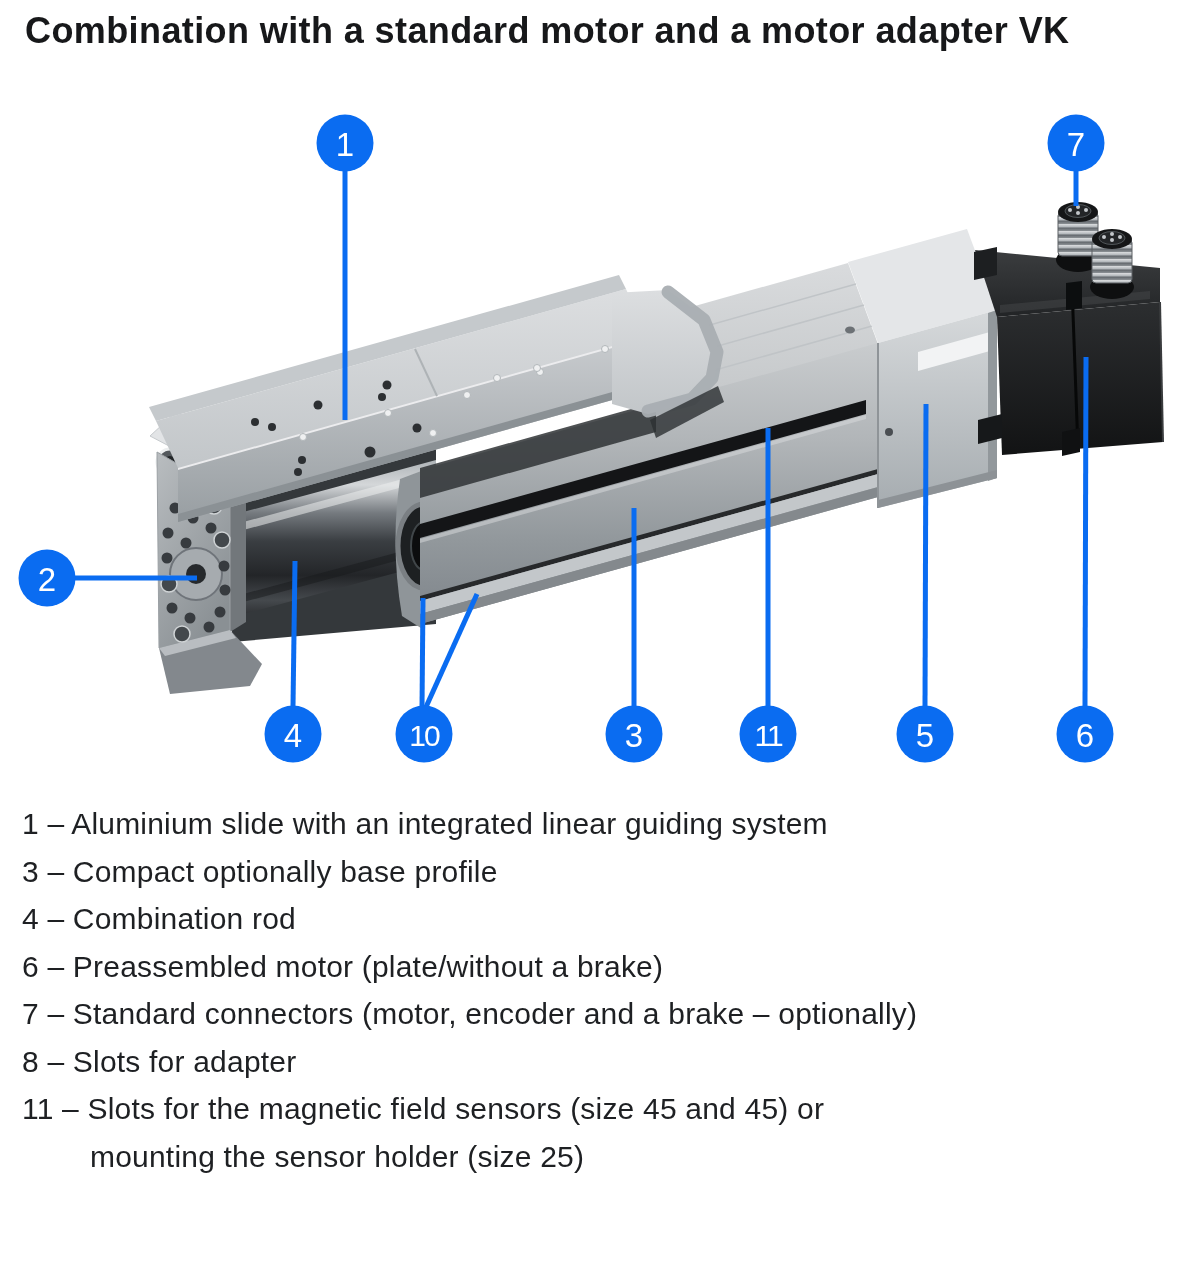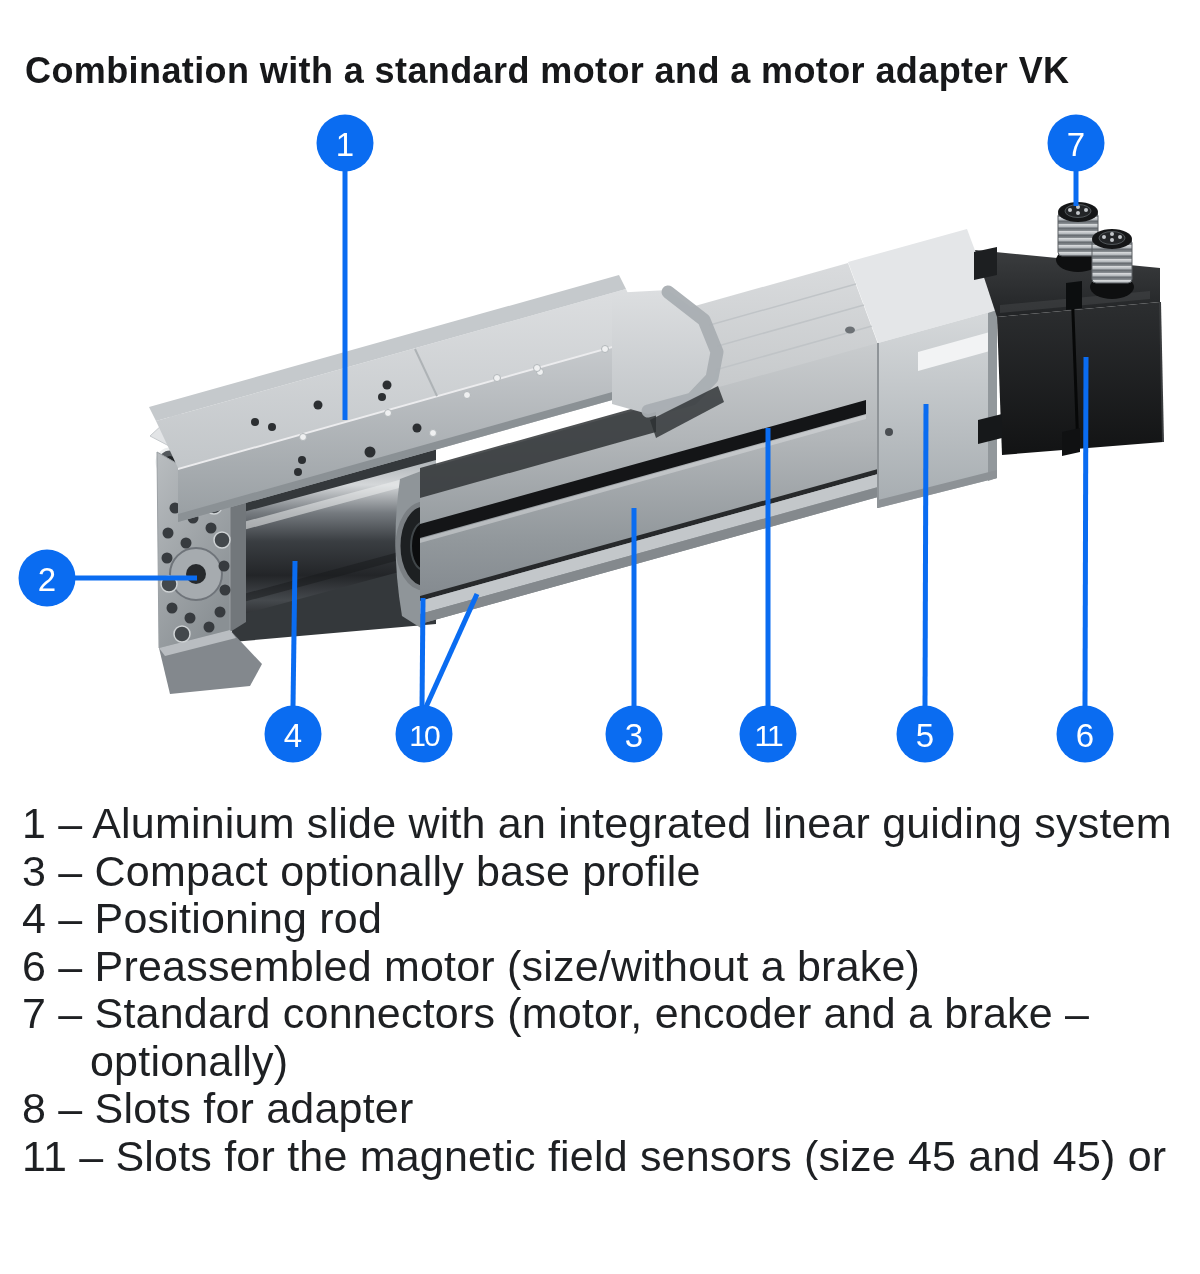--- a/index.html
+++ b/index.html
@@ -3,27 +3,27 @@
 <meta charset="utf-8">
 <style>
   html,body{margin:0;padding:0;background:#ffffff;}
   body{
     width:1200px;height:1274px;position:relative;overflow:hidden;
     font-family:"Liberation Sans","DejaVu Sans",sans-serif;
     -webkit-font-smoothing:antialiased;
   }
   .page-title{
     position:absolute;left:25px;top:10px;width:1160px;
-    font-size:36px;font-weight:700;letter-spacing:.4px;color:#17181a;margin-top:40px;
+    font-size:36px;font-weight:700;letter-spacing:.4px;color:#17181a;
   }
   .figure-wrap{position:absolute;left:0;top:0;width:1200px;height:780px;}
   .figure-wrap svg{display:block;width:1200px;height:780px;}
   .legend{
     position:absolute;left:22px;top:800px;width:1166px;
-    font-size:43px;line-height:47.5px;color:#1e2023;letter-spacing:.2px;
+    font-size:30px;line-height:47.5px;color:#1e2023;letter-spacing:.2px;
   }
   .legend-row{padding-left:68px;text-indent:-68px;}
   .badge-text{
     font-family:"Liberation Sans","DejaVu Sans",sans-serif;
     font-size:33px;fill:#ffffff;
   }
   .badge-text.two{font-size:30px;letter-spacing:-2px;}
 </style>
 </head>
 <body>
@@ -285,18 +285,18 @@
       <circle cx="1085" cy="734" r="28.5" fill="#0a6cf1"></circle>
       <text class="badge-text" x="1085" y="735" text-anchor="middle" dominant-baseline="central">6</text>
     </g>
   </g>
 </svg>
 </div>
 
 <div class="legend">
   <div class="legend-row"><span>1 –</span> <span>Aluminium slide with an integrated linear guiding system</span></div>
   <div class="legend-row"><span>3 –</span> <span>Compact optionally base profile</span></div>
-  <div class="legend-row"><span>4 –</span> <span>Positioning rod</span></div>
-  <div class="legend-row"><span>6 –</span> <span>Preassembled motor (size/without a brake)</span></div>
+  <div class="legend-row"><span>4 –</span> <span>Combination rod</span></div>
+  <div class="legend-row"><span>6 –</span> <span>Preassembled motor (plate/without a brake)</span></div>
   <div class="legend-row"><span>7 –</span> <span>Standard connectors (motor, encoder and a brake – optionally)</span></div>
   <div class="legend-row"><span>8 –</span> <span>Slots for adapter</span></div>
-  <div class="legend-row"><span>11 –</span> <span>Slots for the magnetic field sensors (size 45 and 45) or</span><br></div>
+  <div class="legend-row"><span>11 –</span> <span>Slots for the magnetic field sensors (size 45 and 45) or</span><br><span>mounting the sensor holder (size 25)</span></div>
 </div>
 
 </body></html>

